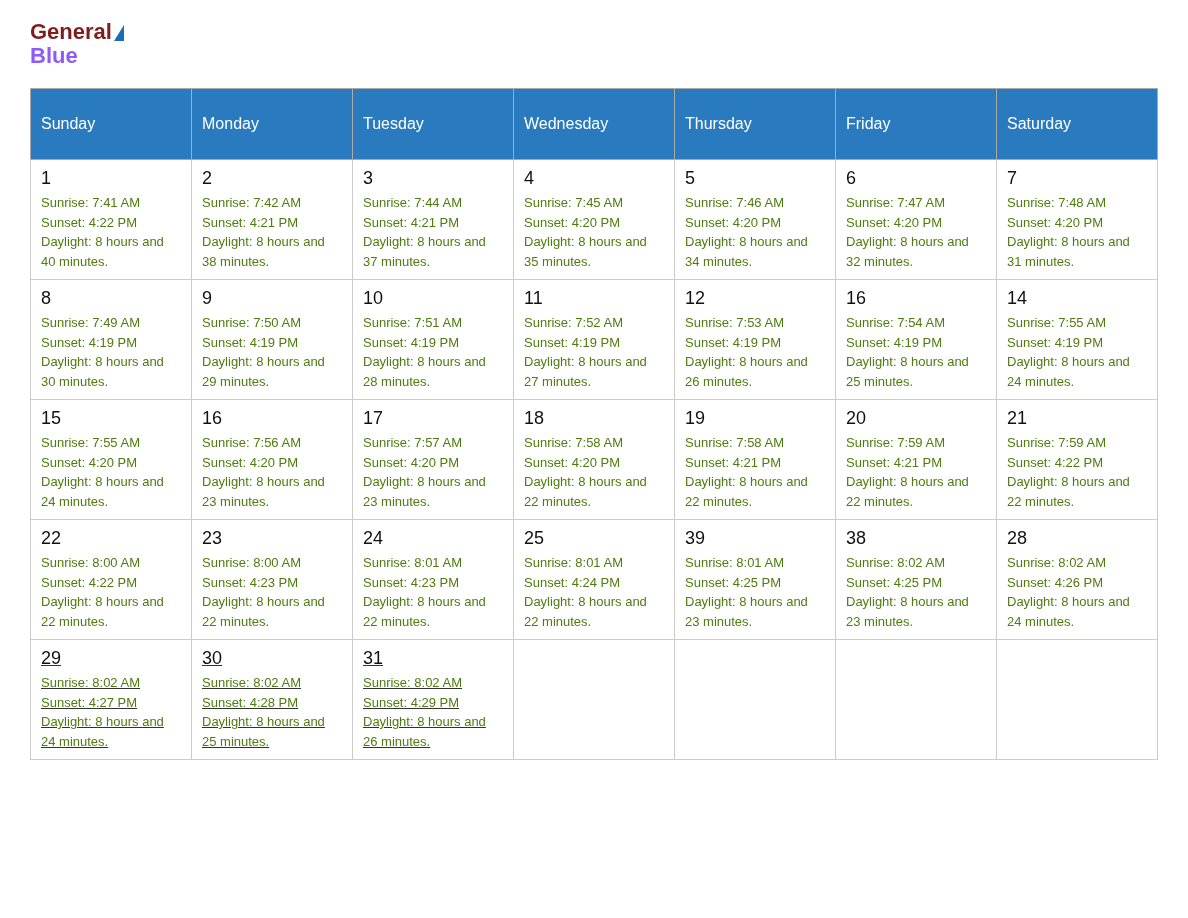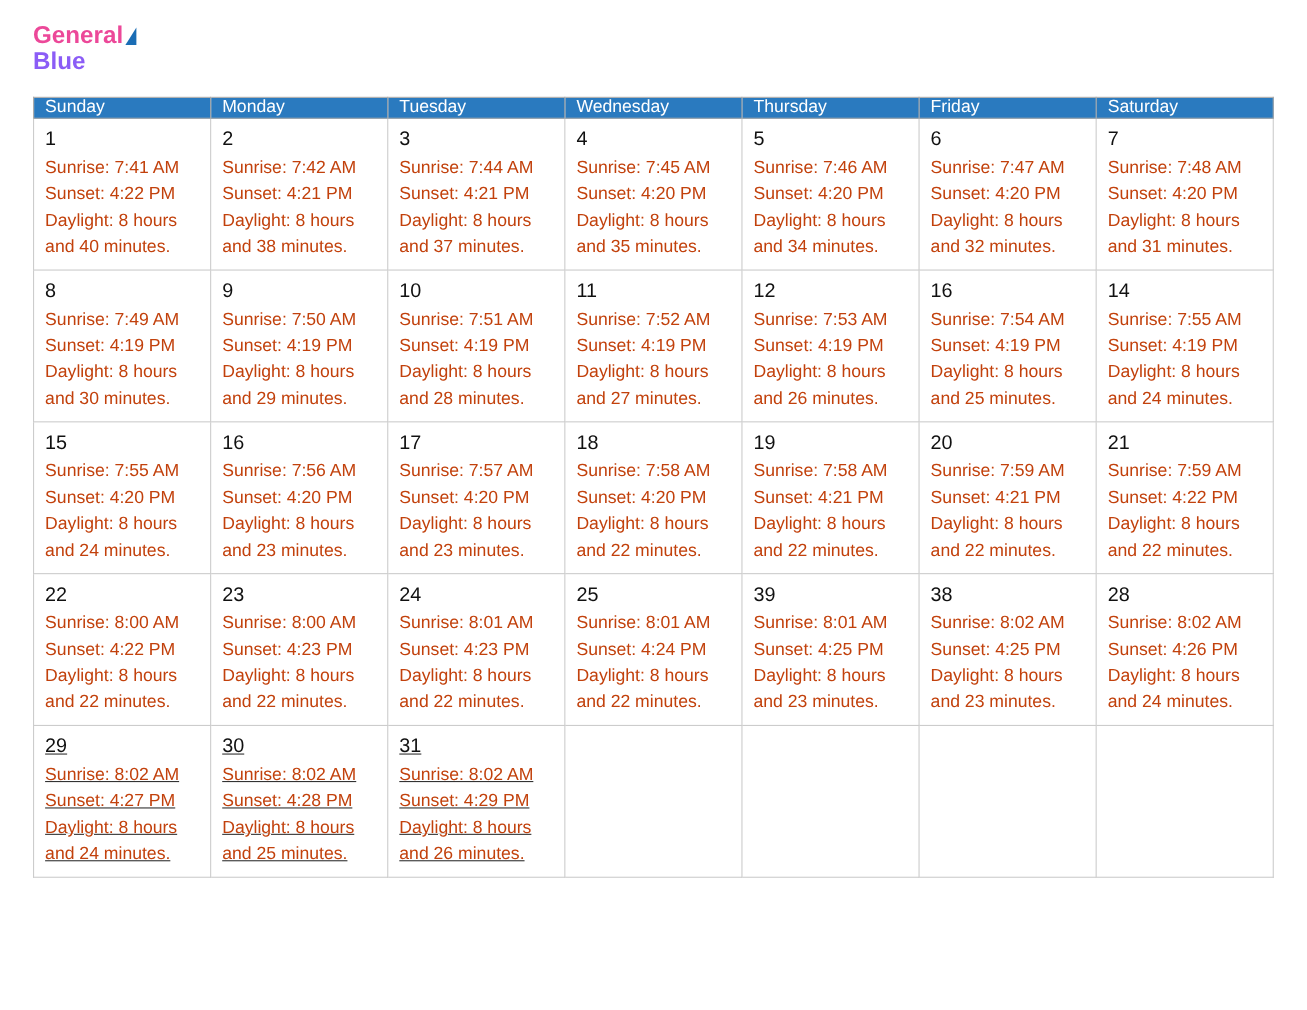--- a/index.html
+++ b/index.html
@@ -17,21 +17,21 @@
       margin-bottom: 20px;
     }
     .logo {
       display: flex;
       flex-direction: column;
       font-size: 22px;
       font-weight: bold;
       color: #1a1a1a;
       line-height: 1.1;
     }
-    .logo-general { color: #ec4899; }
+    .logo-general { color: #7f1d1d; }
     .logo-blue { color: #8b5cf6; }
     .logo-triangle {
       display: inline-block;
       width: 0;
       height: 0;
       border-left: 10px solid transparent;
       border-bottom: 16px solid #1a6db5;
       margin-left: 2px;
       vertical-align: middle;
     }
@@ -50,21 +50,21 @@
       margin-top: 4px;
     }
     .calendar {
       width: 100%;
       border-collapse: collapse;
       border: 1px solid #aaa;
     }
     .calendar th {
       background-color: #2a7abf;
       color: white;
-      padding: 0 10px;
+      padding: 26px 10px;
       font-size: 16px;
       font-weight: normal;
       text-align: left;
       border: 1px solid #aaa;
     }
     .calendar td {
       vertical-align: top;
       padding: 8px 10px;
       border: 1px solid #ccc;
       font-size: 13px;
@@ -72,23 +72,23 @@
       width: 14.28%;
       height: 110px;
     }
     .day-number {
       font-size: 18px;
       color: #111;
       display: block;
       margin-bottom: 4px;
     }
     .day-info {
-      font-size: 16px;
+      font-size: 13px;
       line-height: 1.5;
-      color: #c2410c;
+      color: #4d7c0f;
     }
     .empty-cell {
       background: #fff;
     }
     .calendar tr:last-child td {
       height: 110px;
       text-decoration: underline;
     }
   </style>
 </head>

